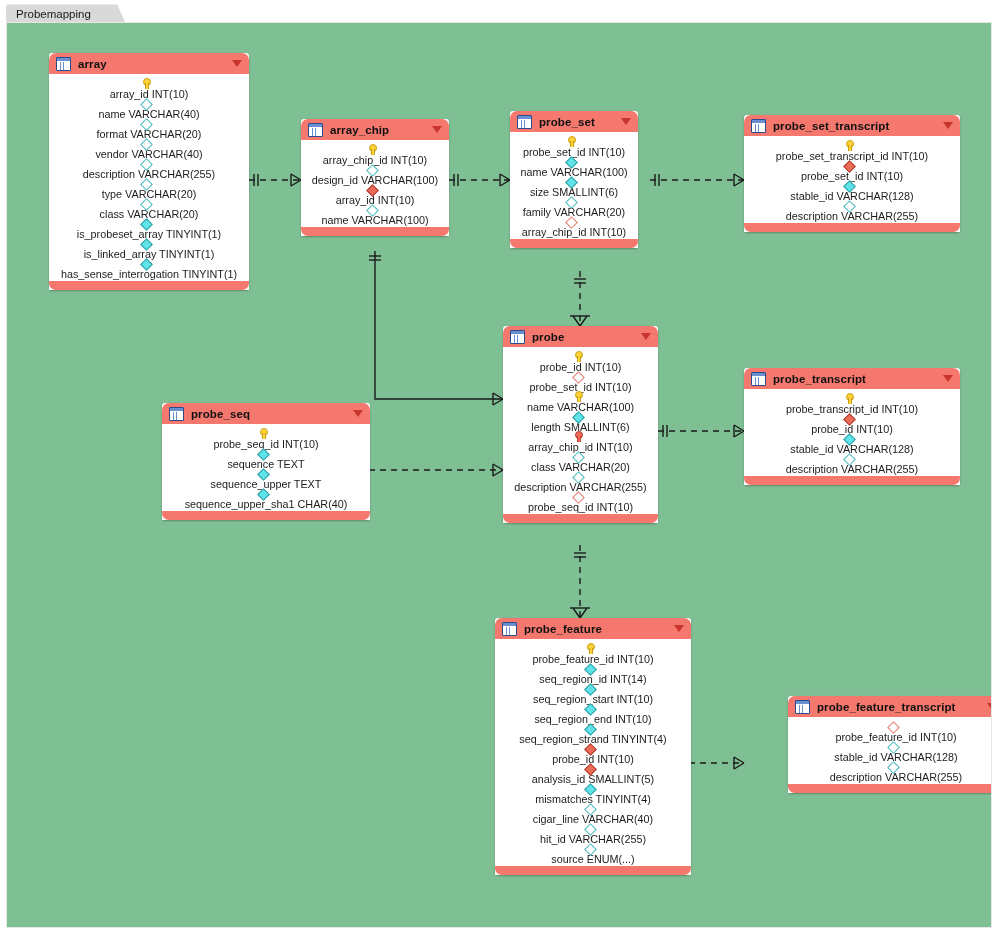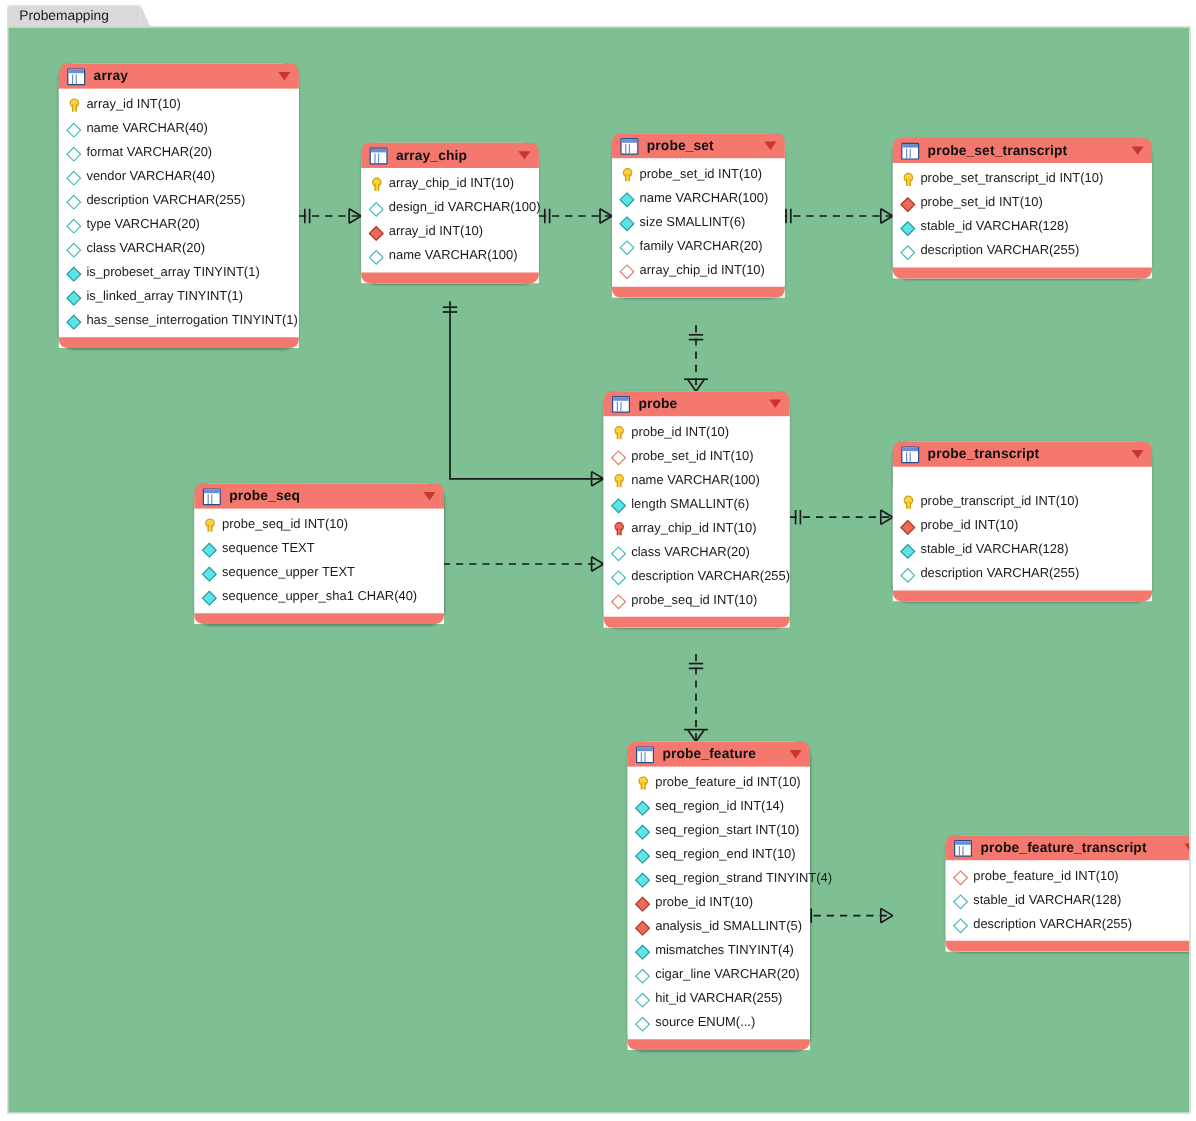--- a/index.html
+++ b/index.html
@@ -14,40 +14,40 @@
        border-top-left-radius:3px;border-top-right-radius:0px;
        box-shadow:inset 0 1px 0 #e8e8e8;}
   .tab:after{content:"";position:absolute;right:-10px;top:0;width:0;height:0;
        border-style:solid;border-width:0 10px 22px 0;border-color:transparent transparent #d9d9d9 transparent;}
 
   
   #canvas{position:absolute;left:6px;top:22px;width:984px;height:904px;
           background:#7fbf94;border:1px solid #e6e6e6;overflow:hidden;}
 
   
-  .tbl{position:absolute;background:#ffffff;border-radius:14px;
+  .tbl{position:absolute;background:#ffffff;border-radius:3px;
        box-shadow:0 1px 2px rgba(0,0,0,.28);text-align:center;}
   .tbl .pad{position:absolute;left:0;right:0;bottom:0;height:9px;background:#f4786e;
             border-bottom-left-radius:7px;border-bottom-right-radius:7px;}
   .thead{position:relative;height:21px;background:#f4786e;
          border-top-left-radius:7px;border-top-right-radius:7px;
          display:flex;align-items:center;padding:0 7px;}
   .tbl-icon{width:13px;height:12px;flex:0 0 13px;margin-right:7px;position:relative;
             background:#ffffff;border:1px solid #2b4a8b;border-radius:1px;}
   .tbl-icon:before{content:"";position:absolute;left:0;top:0;right:0;height:3px;background:#6a8fd0;}
   .tbl-icon:after{content:"";position:absolute;left:3px;top:4px;bottom:0px;width:1px;background:#6a8fd0;
                   box-shadow:3px 0 0 #6a8fd0;}
   .tname{font-size:11.5px;font-weight:bold;color:#111111;white-space:nowrap;
          letter-spacing:.1px;}
   .caret{position:absolute;right:7px;top:7px;width:0;height:0;
          border-left:5px solid transparent;border-right:5px solid transparent;
          border-top:7px solid #c7352c;}
 
   .cols{position:relative;background:#ffffff;padding:3px 0 4px 0;}
-  .col{display:flex;align-items:center;height:20px;padding:0 7px 0 7px;white-space:nowrap;}
+  .col{display:flex;align-items:center;height:20px;padding:0 7px 0 7px;white-space:nowrap;flex-direction:column;}
   .ctext{font-size:10.8px;color:#1c1c1c;}
 
   
   .ic{flex:0 0 11px;width:11px;height:13px;margin-right:5px;position:relative;}
   
   .ic.pk:before{content:"";position:absolute;left:2px;top:1px;width:6px;height:6px;
       border-radius:50%;background:#ffd23a;border:1px solid #c9a015;}
   .ic.pk:after{content:"";position:absolute;left:4px;top:6px;width:2px;height:6px;
       background:#ffd23a;border-left:1px solid #c9a015;border-right:1px solid #c9a015;}
   
@@ -230,21 +230,21 @@
               <span class="ic dr"></span>
               <span class="ctext">array_id INT(10)</span>
             </div>
             <div class="col">
               <span class="ic dn"></span>
               <span class="ctext">name VARCHAR(100)</span>
             </div>
           </div>
           <div class="pad"></div>
         </div>
-        <div class="tbl" style="left: 503px; top: 88px; width: 144px;">
+        <div class="tbl" style="left: 503px; top: 88px; width: 128px;">
           <div class="thead">
             <span class="tbl-icon"></span>
             <span class="tname">probe_set</span>
             <span class="caret"></span>
           </div>
           <div class="cols" style="padding-bottom: 13px;">
             <div class="col">
               <span class="ic pk"></span>
               <span class="ctext">probe_set_id INT(10)</span>
             </div>
@@ -360,41 +360,41 @@
             </div>
           </div>
           <div class="pad"></div>
         </div>
         <div class="tbl" style="left: 737px; top: 345px; width: 216px;">
           <div class="thead">
             <span class="tbl-icon"></span>
             <span class="tname">probe_transcript</span>
             <span class="caret"></span>
           </div>
-          <div class="cols" style="padding-bottom: 13px; margin-top: 16px;">
+          <div class="cols" style="padding-bottom: 13px;">
             <div class="col">
               <span class="ic pk"></span>
               <span class="ctext">probe_transcript_id INT(10)</span>
             </div>
             <div class="col">
               <span class="ic dr"></span>
               <span class="ctext">probe_id INT(10)</span>
             </div>
             <div class="col">
               <span class="ic dc"></span>
               <span class="ctext">stable_id VARCHAR(128)</span>
             </div>
             <div class="col">
               <span class="ic dn"></span>
               <span class="ctext">description VARCHAR(255)</span>
             </div>
           </div>
           <div class="pad"></div>
         </div>
-        <div class="tbl" style="left: 488px; top: 595px; width: 152px; margin-left: 28px;">
+        <div class="tbl" style="left: 488px; top: 595px; width: 196px;">
           <div class="thead">
             <span class="tbl-icon"></span>
             <span class="tname">probe_feature</span>
             <span class="caret"></span>
           </div>
           <div class="cols" style="padding-bottom: 13px;">
             <div class="col">
               <span class="ic pk"></span>
               <span class="ctext">probe_feature_id INT(10)</span>
             </div>
@@ -421,21 +421,21 @@
             <div class="col">
               <span class="ic dr"></span>
               <span class="ctext">analysis_id SMALLINT(5)</span>
             </div>
             <div class="col">
               <span class="ic dc"></span>
               <span class="ctext">mismatches TINYINT(4)</span>
             </div>
             <div class="col">
               <span class="ic dn"></span>
-              <span class="ctext">cigar_line VARCHAR(20)</span>
+              <span class="ctext">cigar_line VARCHAR(40)</span>
             </div>
             <div class="col">
               <span class="ic dn"></span>
               <span class="ctext">hit_id VARCHAR(255)</span>
             </div>
             <div class="col">
               <span class="ic dn"></span>
               <span class="ctext">source ENUM(...)</span>
             </div>
           </div>

